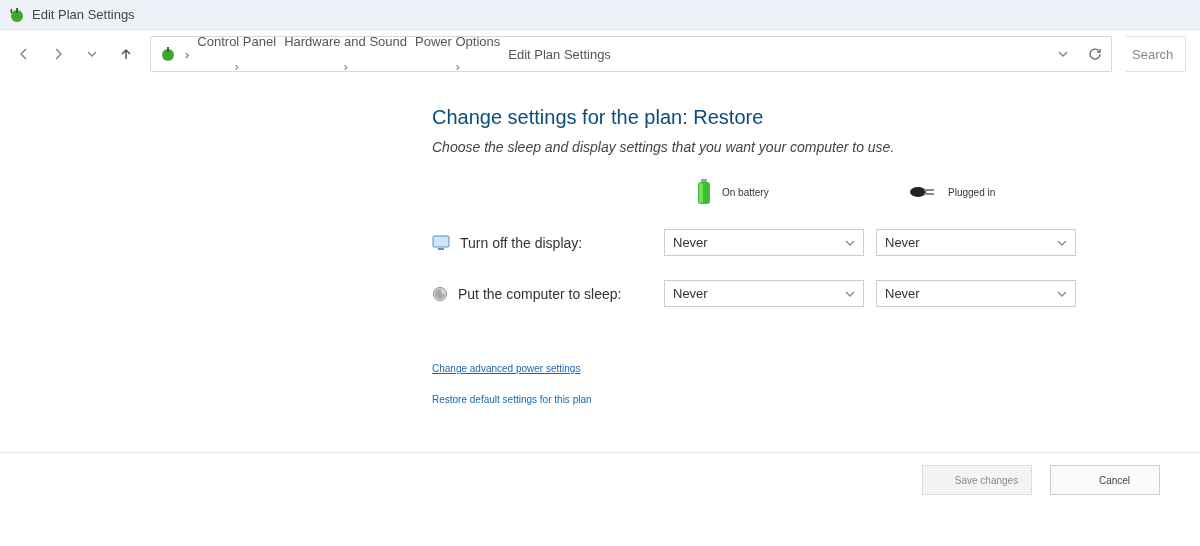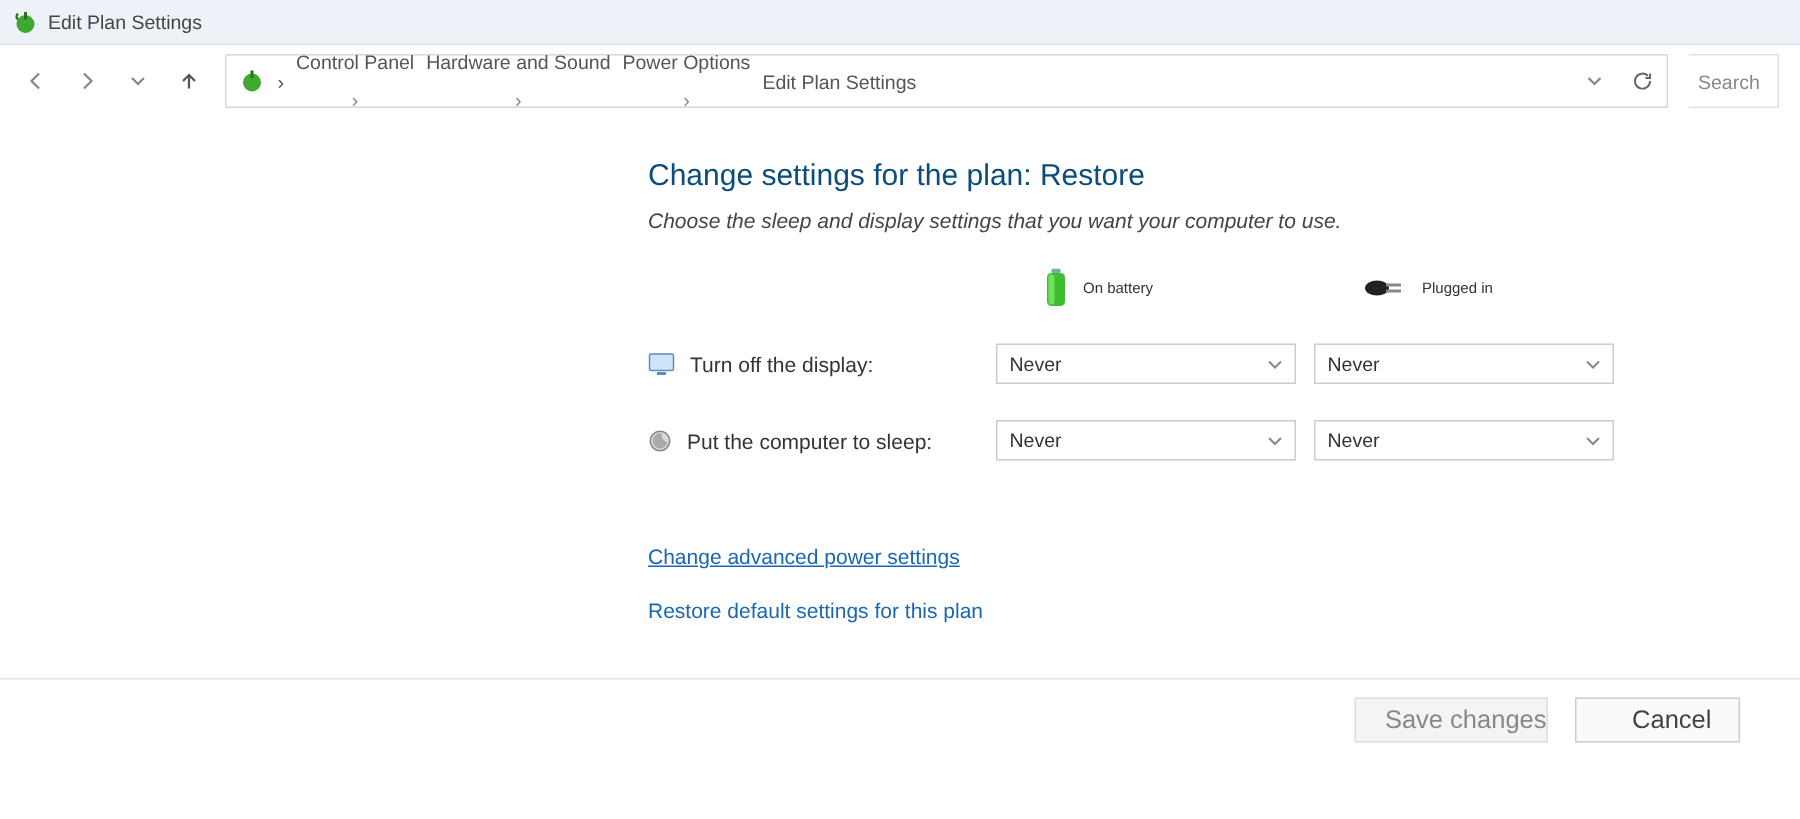--- a/index.html
+++ b/index.html
@@ -98,21 +98,21 @@
     color: #333;
     background: #fff;
   }
   .dropdown .chev { color: #888; }
   .links {
     margin-top: 56px;
   }
   .link {
     display: block;
     color: #1a67b3;
-    font-size: 14px;
+    font-size: 10px;
     margin-bottom: 20px;
     cursor: pointer;
   }
   .link.underline { text-decoration: underline; }
 
   .footer {
     position: absolute;
     left: 0; right: 0;
     top: 452px;
     border-top: 1px solid #e6e6e6;
@@ -120,21 +120,21 @@
     display: flex;
     justify-content: flex-end;
     gap: 18px;
   }
   .btn {
     min-width: 110px;
     height: 30px;
     border: 1px solid #ccc;
     background: #fafafa;
     display: inline-flex; align-items: center; justify-content: center;
-    font-size: 17px;
+    font-size: 10px;
     color: #444;
     padding-left: 19px;
   }
   .btn.disabled { color: #888; background: #f4f4f4; border-color: #ddd; }
 
   
   svg { display: block; }
 </style>
 </head>
 <body>

